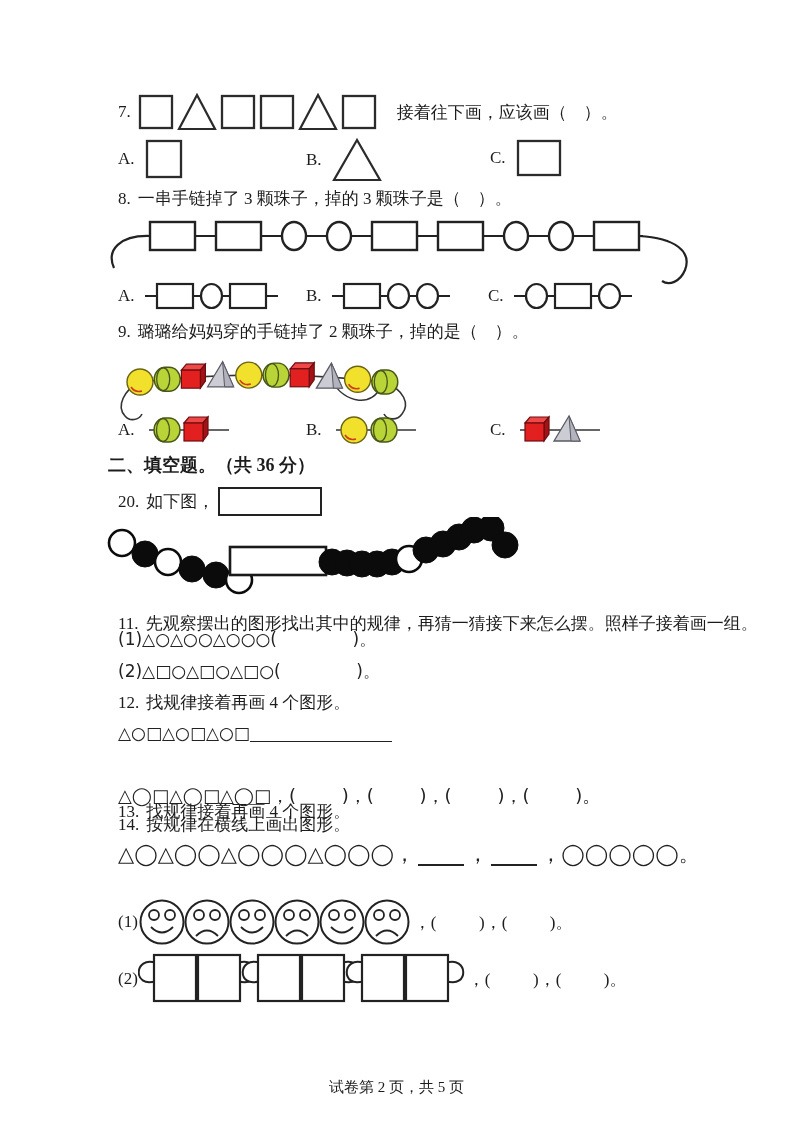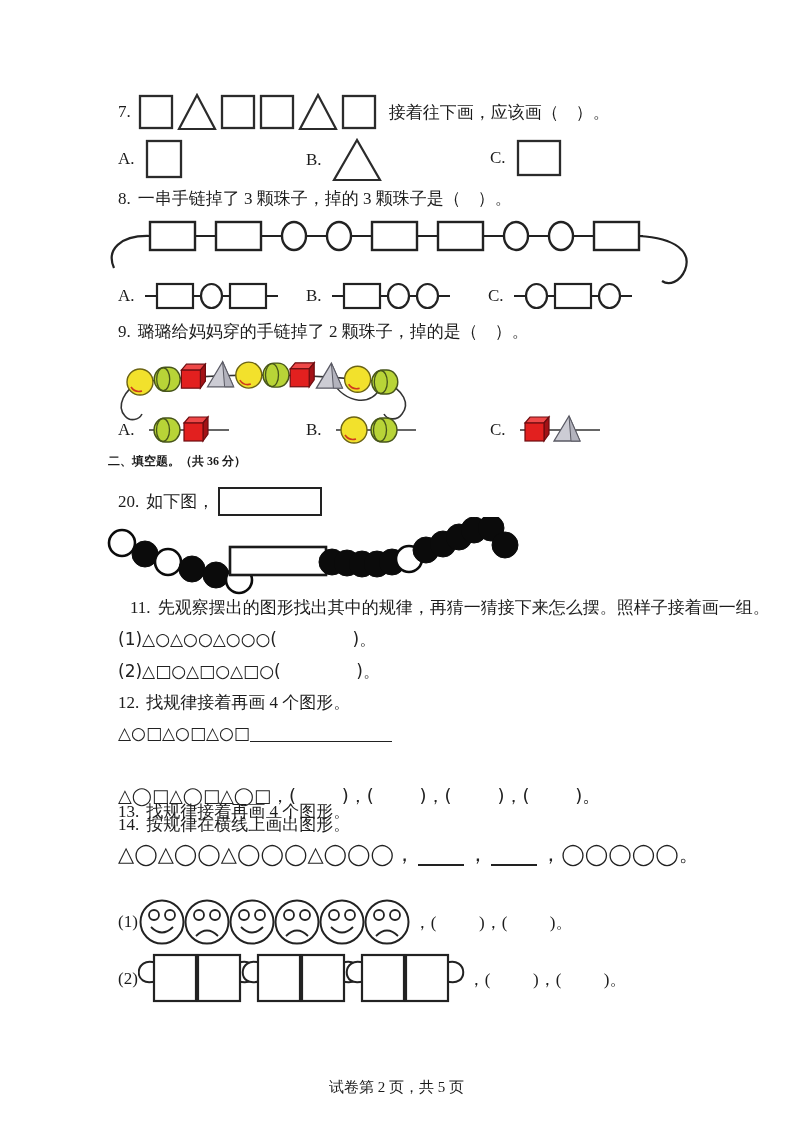--- a/index.html
+++ b/index.html
@@ -3,21 +3,21 @@
 <meta charset="utf-8">
 <style>
   html,body{margin:0;padding:0;background:#ffffff;}
   .page{position:relative;width:793px;height:1122px;background:#fff;overflow:hidden;
         font-family:"Liberation Serif","DejaVu Serif","DejaVu Sans",serif;color:#1c1c1c;}
   .abs{position:absolute;}
   .row{display:flex;align-items:center;}
   .qtext{font-size:17px;}
   .pre{white-space:pre;}
   .qnum{margin-right:7px;}
-  .sectitle{font-size:12px;font-weight:700;white-space:pre;}
+  .sectitle{font-size:18px;font-weight:700;white-space:pre;}
   .shape-seq{display:inline-flex;align-items:flex-end;gap:3px;}
   .optlabel{margin-right:10px;}
   .glyphline{font-family:"DejaVu Sans","Liberation Sans",sans-serif;font-size:17px;white-space:pre;color:#222;}
   .glyph13{font-size:18px;}
   .glyph14{font-size:21px;}
   .blank14{display:inline-block;width:46px;height:1em;border-bottom:2px solid #222;margin:0 3px;}
   .answer-line{display:inline-block;width:142px;height:1em;border-bottom:1.8px solid #222;}
   .coverbox{display:inline-block;width:100px;height:25px;border:2.4px solid #222;margin:0 4px;vertical-align:middle;background:#fff;}
   .footer{width:793px;text-align:center;font-size:15px;white-space:pre;}
   svg{display:block;}
@@ -42,21 +42,21 @@
         <svg width="36" height="38" viewBox="0 0 36 38">
           <rect x="2" y="3" width="32" height="32" fill="#fff" stroke="#2b2b2b" stroke-width="2.3"></rect>
         </svg>
         <svg width="40" height="38" viewBox="0 0 40 38">
           <polygon points="20,2 2,36 38,36" fill="#fff" stroke="#2b2b2b" stroke-width="2.2"></polygon>
         </svg>
         <svg width="36" height="38" viewBox="0 0 36 38">
           <rect x="2" y="3" width="32" height="32" fill="#fff" stroke="#2b2b2b" stroke-width="2.3"></rect>
         </svg>
       </span>
-    <span class="qtext pre" style="margin-left:12px;">接着往下画，应该画（    ）。</span>
+    <span class="qtext pre" style="margin-left:20px;">接着往下画，应该画（    ）。</span>
   </div>
   <div class="abs row" style="top:138px;left:118px;">
     <span class="qtext optlabel">A.</span>
     <span>
         <svg width="38" height="42" viewBox="0 0 38 42">
           <rect x="2" y="3" width="34" height="36" fill="#fff" stroke="#2b2b2b" stroke-width="2.3"></rect>
         </svg>
       </span>
   </div>
   <div class="abs row" style="top:138px;left:306px;">
@@ -227,21 +227,21 @@
         <circle cx="303" cy="42" r="13" fill="#fff" stroke="#0b0b0b" stroke-width="2.6"></circle>
         <circle cx="320" cy="33" r="13" fill="#0b0b0b" stroke="#0b0b0b" stroke-width="1"></circle>
         <circle cx="337" cy="27" r="13" fill="#0b0b0b" stroke="#0b0b0b" stroke-width="1"></circle>
         <circle cx="353" cy="20" r="13" fill="#0b0b0b" stroke="#0b0b0b" stroke-width="1"></circle>
         <circle cx="368" cy="13" r="13" fill="#0b0b0b" stroke="#0b0b0b" stroke-width="1"></circle>
         <circle cx="385" cy="11" r="13" fill="#0b0b0b" stroke="#0b0b0b" stroke-width="1"></circle>
         <circle cx="399" cy="28" r="13" fill="#0b0b0b" stroke="#0b0b0b" stroke-width="1"></circle>
       </svg>
     </div>
 
-  <div class="abs row" style="top:596px;left:118px;margin-left:12px;">
+  <div class="abs row" style="top:612px;left:118px;">
     <span class="qtext qnum">11.</span>
     <span class="qtext pre">先观察摆出的图形找出其中的规律，再猜一猜接下来怎么摆。照样子接着画一组。</span>
   </div>
   <div class="abs glyphline" style="top:628px;left:118px;">(1)△○△○○△○○○(              )。</div>
   <div class="abs glyphline" style="top:660px;left:118px;">(2)△□○△□○△□○(              )。</div>
 
   <div class="abs row" style="top:691px;left:118px;text-align:center;">
     <span class="qtext qnum">12.</span>
     <span class="qtext pre">找规律接着再画 4 个图形。</span>
   </div>

